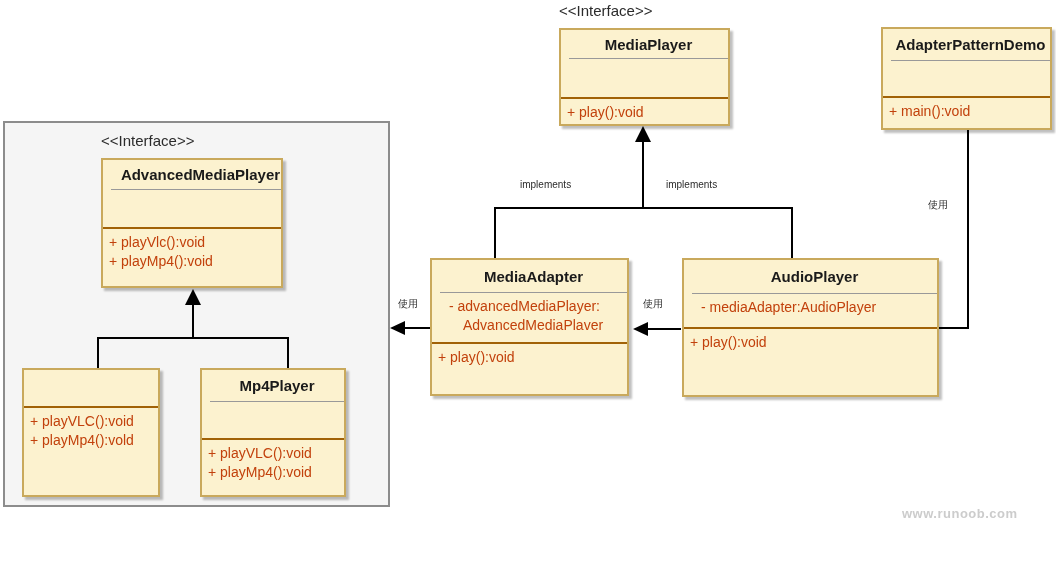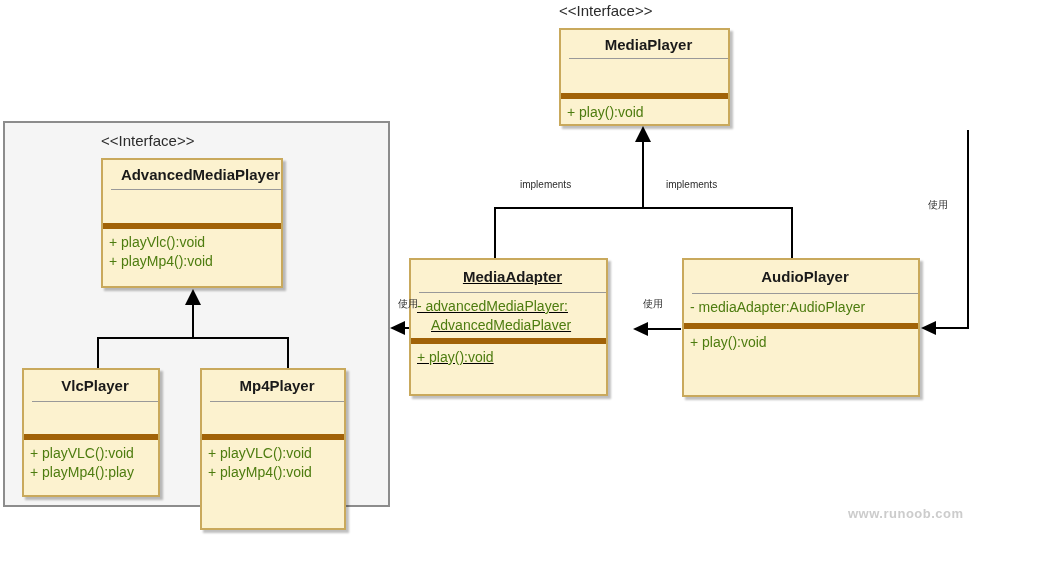--- a/index.html
+++ b/index.html
@@ -23,25 +23,25 @@
     position:absolute; background:#fcf2cf; border:2px solid #c9a95c;
     box-shadow:3px 3px 2px rgba(0,0,0,0.25); display:flex; flex-direction:column;
   }
   .cls-title {
     font-weight:bold; font-size:15px; color:#1a1a1a; text-align:left;
     border-bottom:1px solid #999; display:flex; align-items:center; justify-content:center;
     flex:0 0 auto;
     margin-left:8px;
   }
   .cls-attrs {
-    border-bottom:6px solid #a16207; flex:0 0 auto; padding:4px 6px 0 6px;
+    border-bottom:2px solid #a16207; flex:0 0 auto; padding:4px 6px 0 17px;
   }
   .cls-methods { flex:1 1 auto; padding:4px 6px 0 6px; }
   .m {
-    font-size:14px; color:#4d7c0f; line-height:19px; white-space:nowrap;
+    font-size:14px; color:#c2410c; line-height:19px; white-space:nowrap;
   }
   .m.cont { padding-left:14px; }
   
   #wires { position:absolute; left:0; top:0; width:1056px; height:569px; }
   #wires path, #wires polyline, #wires line { stroke:#000; stroke-width:2; fill:none; }
   #wires polygon { fill:#000; stroke:none; }
   
   .edge-label {
     position:absolute; font-size:10px; color:#2b2b2b; white-space:nowrap;
     background:#ffffff; padding:0 2px;
@@ -88,70 +88,76 @@
   <div class="stereo" style="left:101px; top:132px; width:182px;">&lt;&lt;Interface&gt;&gt;</div>
 
   <div class="cls" style="left:559px; top:28px; width:171px; height:98px;">
     <div class="cls-title" style="height:29px;">MediaPlayer</div>
     <div class="cls-attrs" style="height:40px;"></div>
     <div class="cls-methods">
       <div class="m">+ play():void</div>
     </div>
   </div>
 
+  <div class="cls" style="left:881px; top:27px; width:171px; height:103px;">
+    <div class="cls-title" style="height:32px;">AdapterPatternDemo</div>
+    <div class="cls-attrs" style="height:37px;"></div>
+    <div class="cls-methods">
+      <div class="m">+ main():void</div>
+    </div>
+  </div>
 
   <div class="cls" style="left:101px; top:158px; width:182px; height:130px;">
     <div class="cls-title" style="height:30px;padding-left:9px;">AdvancedMediaPlayer</div>
     <div class="cls-attrs" style="height:39px;"></div>
     <div class="cls-methods">
       <div class="m">+ playVlc():void</div>
       <div class="m">+ playMp4():void</div>
     </div>
   </div>
 
   <div class="cls" style="left:22px; top:368px; width:138px; height:129px;">
-    <div class="cls-title" style="height:32px;">VlcPlayer</div>
     <div class="cls-attrs" style="height:38px;"></div>
     <div class="cls-methods">
       <div class="m">+ playVLC():void</div>
-      <div class="m">+ playMp4():play</div>
+      <div class="m">+ playMp4():vold</div>
     </div>
   </div>
 
-  <div class="cls" style="left:200px; top:368px; width:146px; height:162px;">
+  <div class="cls" style="left:200px; top:368px; width:146px; height:129px;">
     <div class="cls-title" style="height:32px;">Mp4Player</div>
     <div class="cls-attrs" style="height:38px;"></div>
     <div class="cls-methods">
       <div class="m">+ playVLC():void</div>
       <div class="m">+ playMp4():void</div>
     </div>
   </div>
 
-  <div class="cls" style="left:409px; top:258px; width:199px; height:138px;text-decoration:underline;">
+  <div class="cls" style="left:430px; top:258px; width:199px; height:138px;">
     <div class="cls-title" style="height:33px;">MediaAdapter</div>
     <div class="cls-attrs" style="height:51px;">
       <div class="m">- advancedMediaPlayer:</div>
       <div class="m cont">AdvancedMediaPlaver</div>
     </div>
     <div class="cls-methods">
       <div class="m">+ play():void</div>
     </div>
   </div>
 
-  <div class="cls" style="left:682px; top:258px; width:238px; height:139px;">
+  <div class="cls" style="left:682px; top:258px; width:257px; height:139px;">
     <div class="cls-title" style="height:34px;">AudioPlayer</div>
     <div class="cls-attrs" style="height:35px;">
       <div class="m">- mediaAdapter:AudioPlayer</div>
     </div>
     <div class="cls-methods">
       <div class="m">+ play():void</div>
     </div>
   </div>
 
   <div class="edge-label on-white" style="left:518px; top:179px;">implements</div>
   <div class="edge-label on-white" style="left:664px; top:179px;">implements</div>
   <div class="edge-label on-white" style="left:396px; top:297px;">使用</div>
   <div class="edge-label on-white" style="left:641px; top:297px;">使用</div>
   <div class="edge-label on-white" style="left:926px; top:198px;">使用</div>
 
-  <div class="watermark" style="left:848px; top:506px;text-align:right;">www.runoob.com</div>
+  <div class="watermark" style="left:902px; top:506px;text-align:right;">www.runoob.com</div>
 
 </div>
 
 </body></html>

